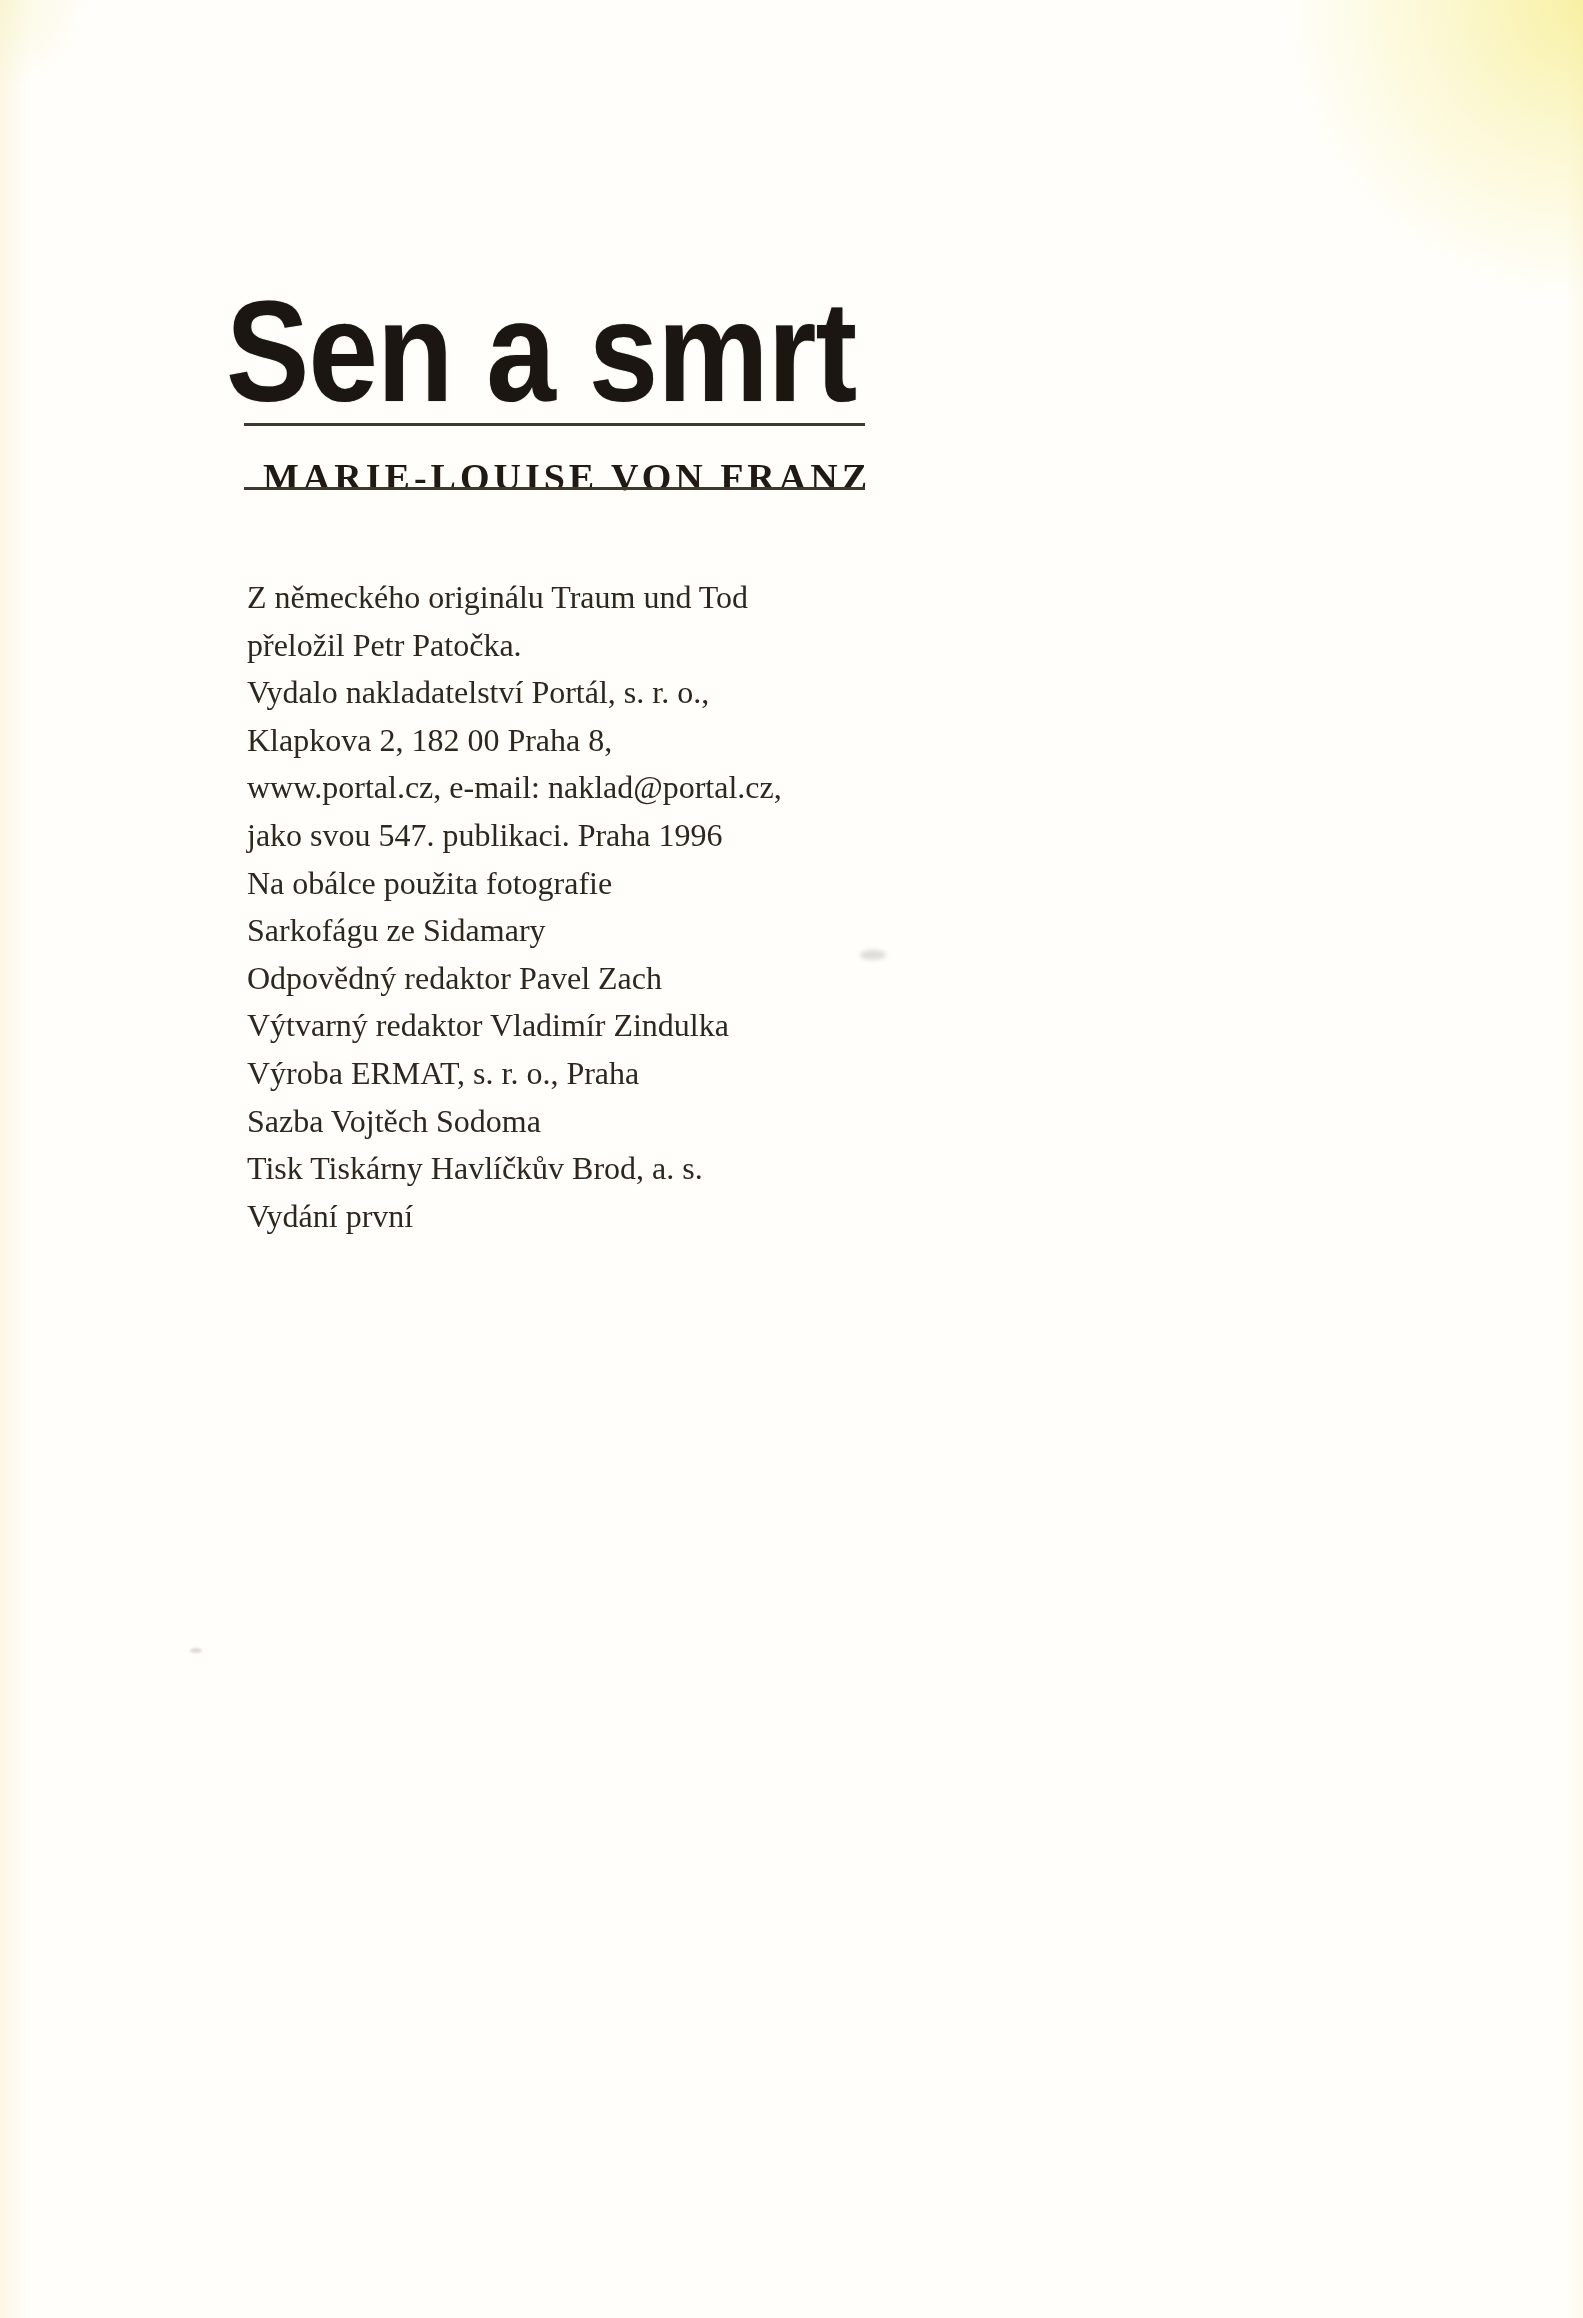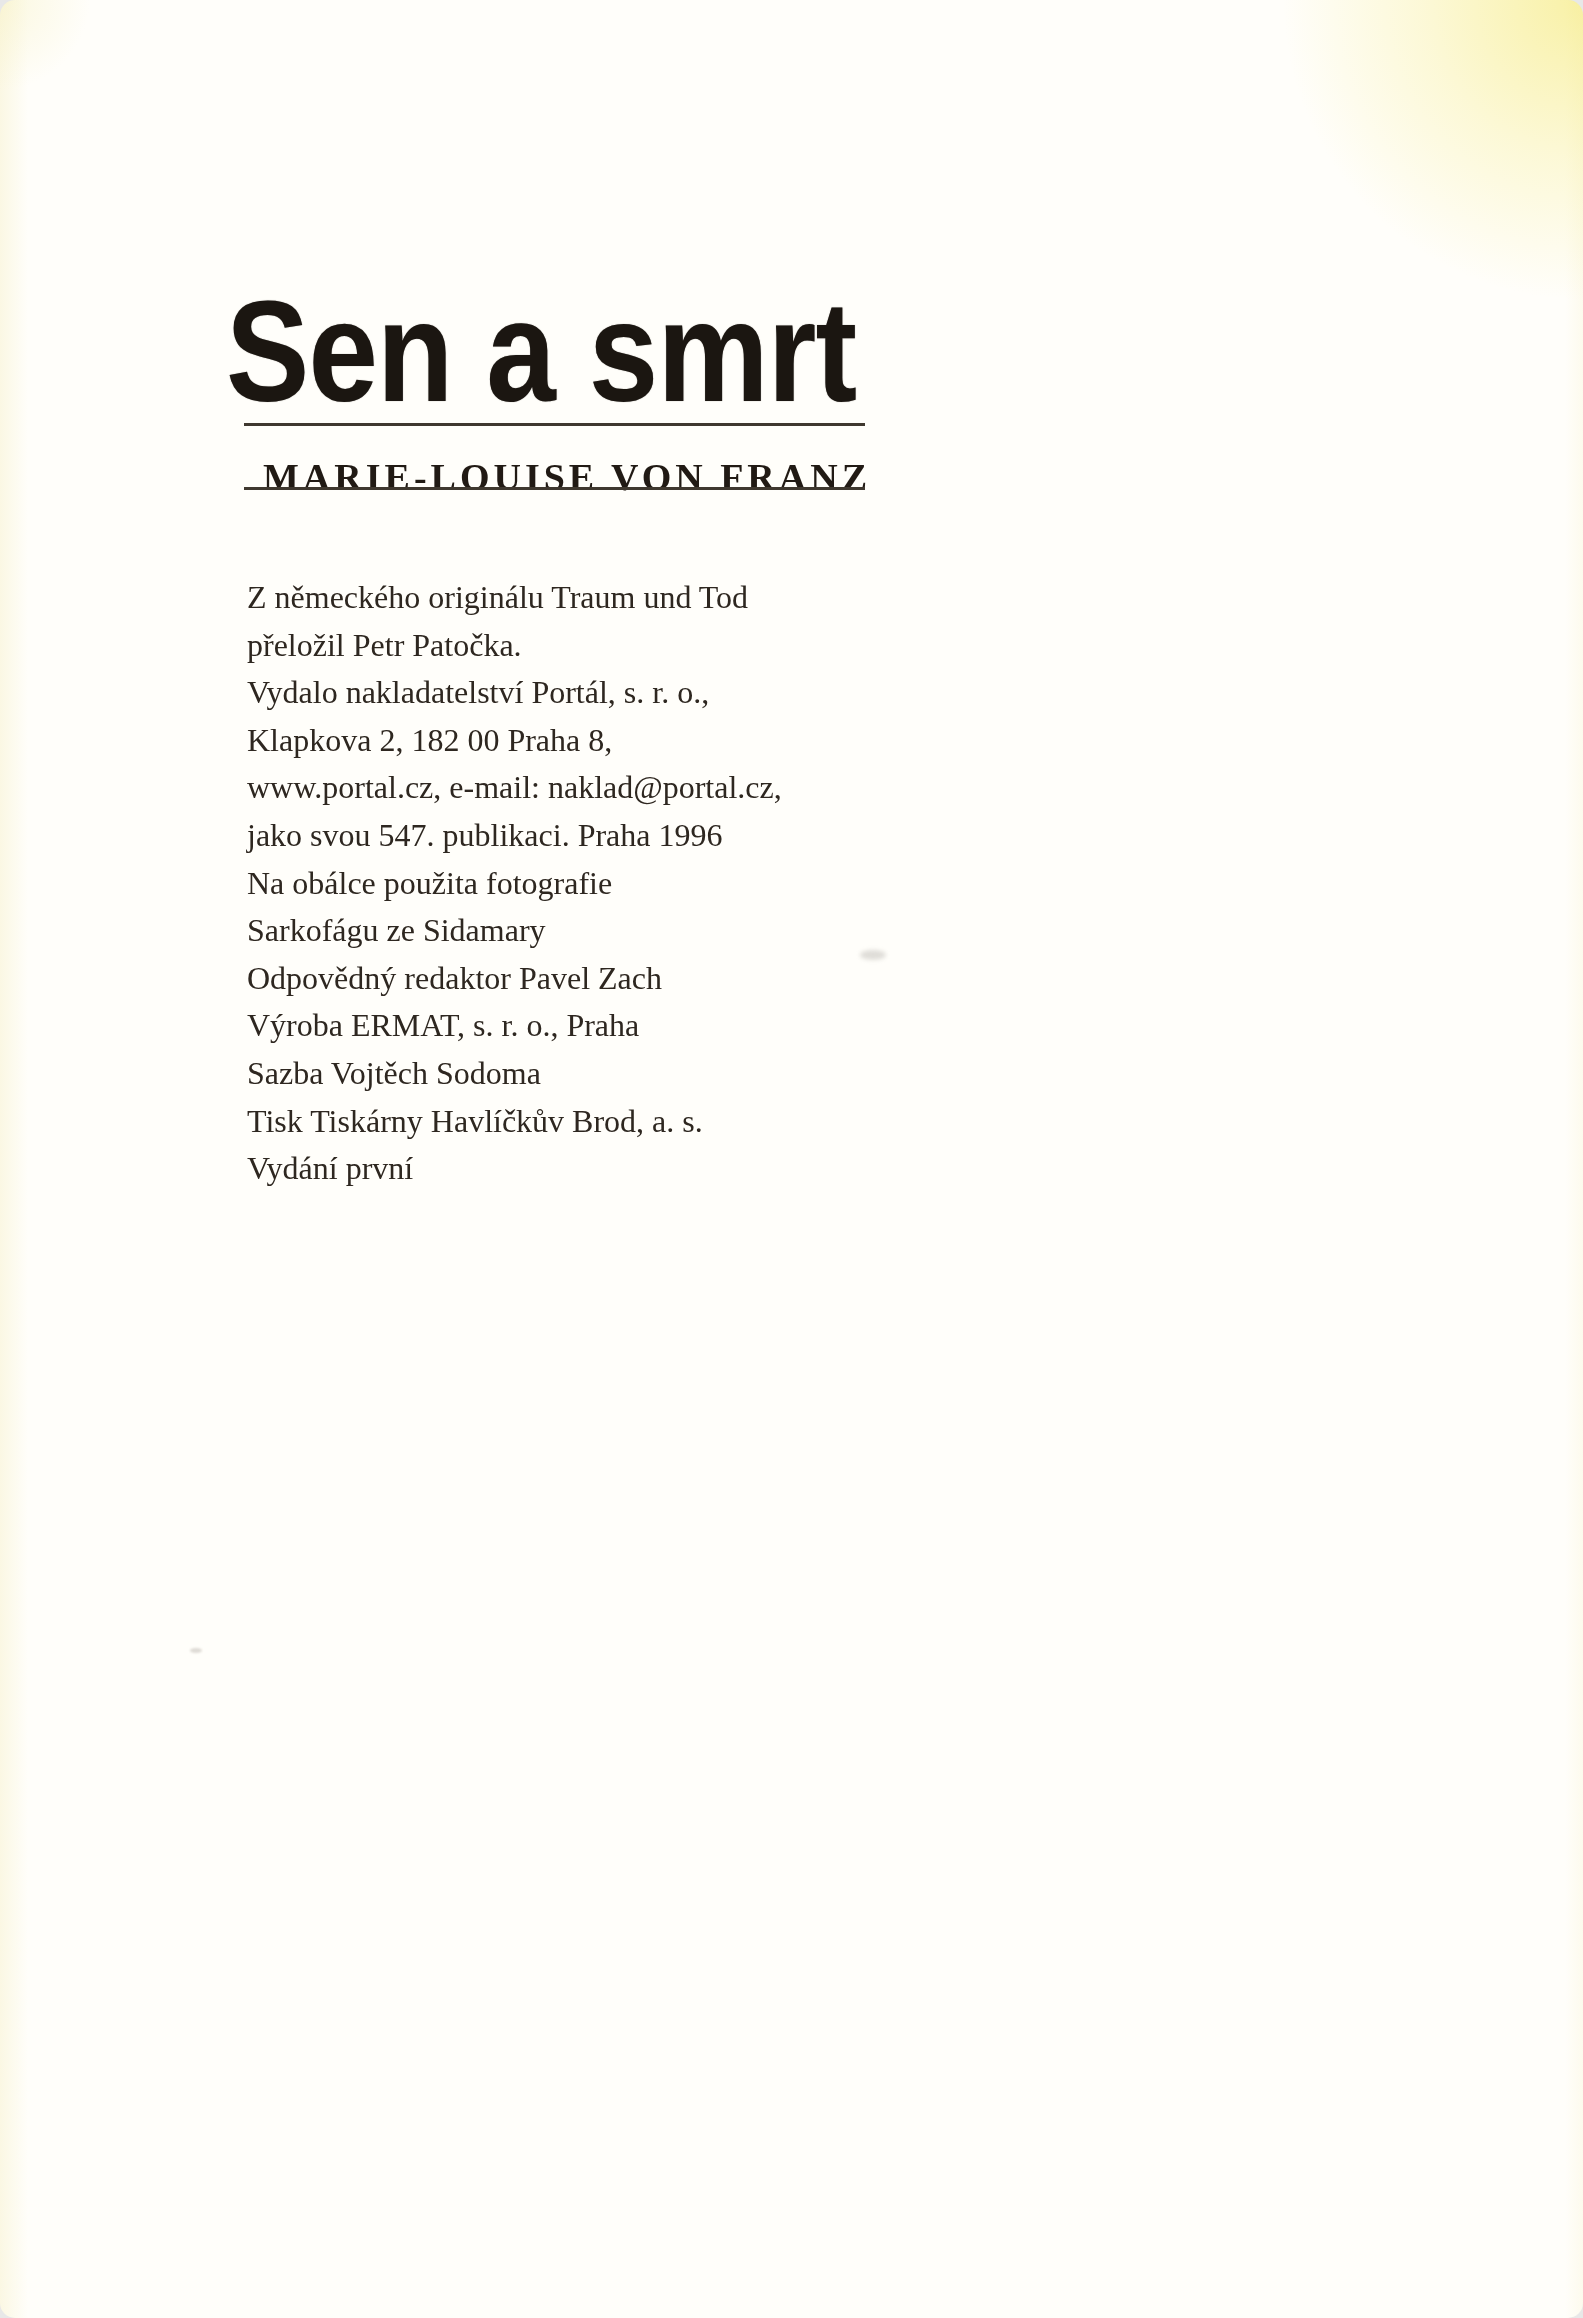--- a/index.html
+++ b/index.html
@@ -12,21 +12,20 @@
     width: 1583px;
     height: 2318px;
     overflow: hidden;
     font-family: "Liberation Serif", serif;
     background:
       radial-gradient(circle at 100% 0%, rgba(244,232,110,0.60) 0px, rgba(244,232,110,0.25) 160px, rgba(244,232,110,0) 300px),
       radial-gradient(circle at 0% 0%, rgba(246,240,190,0.45) 0px, rgba(246,240,190,0) 90px),
       linear-gradient(90deg, rgba(246,240,200,0.45) 0px, rgba(246,240,200,0) 28px),
       linear-gradient(270deg, rgba(246,240,200,0.25) 0px, rgba(246,240,200,0) 18px),
       #fffefa;
-    border-radius: 15px;
   }
   .book-title {
     position: absolute;
     left: 226px;
     top: 281px;
     margin: 0;
     font-family: "Liberation Sans", sans-serif;
     font-weight: bold;
     font-size: 142px;
     line-height: 1;
@@ -108,20 +107,21 @@
   <div class="colophon">
     <div class="colophon-line">Z německého originálu Traum und Tod</div>
     <div class="colophon-line">přeložil Petr Patočka.</div>
     <div class="colophon-line">Vydalo nakladatelství Portál, s. r. o.,</div>
     <div class="colophon-line">Klapkova 2, 182 00 Praha 8,</div>
     <div class="colophon-line">www.portal.cz, e-mail: naklad@portal.cz,</div>
     <div class="colophon-line">jako svou 547. publikaci. Praha 1996</div>
     <div class="colophon-line">Na obálce použita fotografie</div>
     <div class="colophon-line">Sarkofágu ze Sidamary</div>
     <div class="colophon-line">Odpovědný redaktor Pavel Zach</div>
+    <div class="colophon-line">Výtvarný redaktor Vladimír Zindulka</div>
     <div class="colophon-line">Výroba ERMAT, s. r. o., Praha</div>
     <div class="colophon-line">Sazba Vojtěch Sodoma</div>
     <div class="colophon-line">Tisk Tiskárny Havlíčkův Brod, a. s.</div>
     <div class="colophon-line">Vydání první</div>
   </div>
 
   <div class="scan-artifact artifact-1"></div>
   <div class="scan-artifact artifact-2"></div>
 
 </div>

